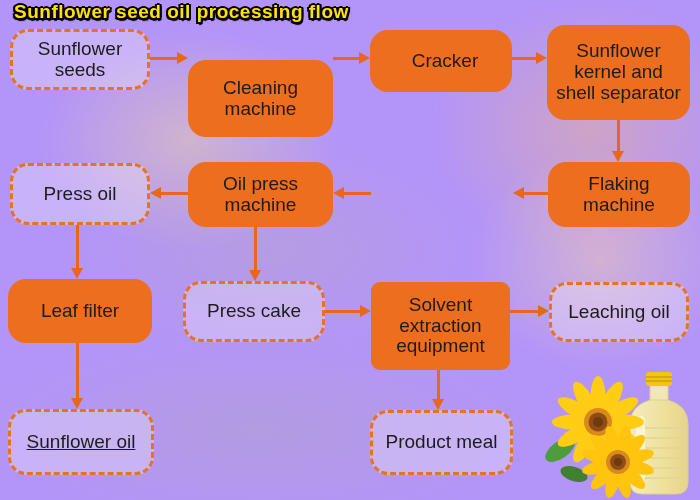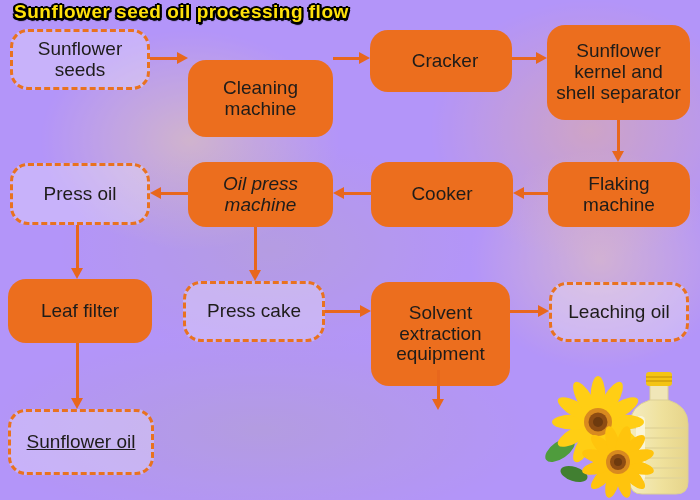--- a/index.html
+++ b/index.html
@@ -72,34 +72,34 @@
   <div class="node dashed" style="left:10px;  top:29px; width:140px; height:61px;">Sunflower
 seeds</div>
   <div class="node solid" style="left:188px; top:28px; width:145px; height:77px;margin-top:32px;">Cleaning
 machine</div>
   <div class="node solid" style="left:370px; top:30px; width:142px; height:62px;padding-left:11px;">Cracker</div>
   <div class="node solid" style="left:547px; top:25px; width:143px; height:95px;">Sunflower
 kernel and
 shell separator</div>
 
   <div class="node dashed" style="left:10px;  top:163px; width:140px; height:62px;">Press oil</div>
-  <div class="node solid" style="left:188px; top:162px; width:145px; height:65px;font-style:italic;">Oil press
+  <div class="node solid" style="left:188px; top:162px; width:145px; height:65px;">Oil press
 machine</div>
-  <div class="node solid" style="left:371px; top:162px; width:142px; height:65px;">Cooker</div>
   <div class="node solid" style="left:548px; top:162px; width:142px; height:65px;">Flaking
 machine</div>
 
   <div class="node solid" style="left:8px;   top:279px; width:144px; height:64px;">Leaf filter</div>
   <div class="node dashed" style="left:183px; top:281px; width:142px; height:61px;">Press cake</div>
-  <div class="node solid" style="left:371px; top:282px; width:139px; height:104px;">Solvent
+  <div class="node solid" style="left:371px; top:282px; width:139px; height:88px;border-radius:9px;">Solvent
 extraction
 equipment</div>
   <div class="node dashed" style="left:549px; top:282px; width:140px; height:60px;text-align:center;">Leaching oil</div>
 
   <div class="node dashed" style="left:8px;   top:409px; width:146px; height:66px;text-decoration:underline;">Sunflower oil</div>
+  <div class="node dashed" style="left:370px; top:410px; width:143px; height:65px;">Product meal</div>
 
   <div class="arr arr-h arr-right" style="left:150px; top:57px; width:28px;"></div>
   <div class="arr arr-h arr-right" style="left:333px; top:57px; width:27px;"></div>
   <div class="arr arr-h arr-right" style="left:512px; top:57px; width:25px;"></div>
 
   <div class="arr arr-h arr-left" style="left:523px; top:192px; width:25px;"></div>
   <div class="arr arr-h arr-left" style="left:343px; top:192px; width:28px;"></div>
   <div class="arr arr-h arr-left" style="left:160px; top:192px; width:28px;"></div>
 
   <div class="arr arr-h arr-right" style="left:325px; top:310px; width:36px;"></div>

